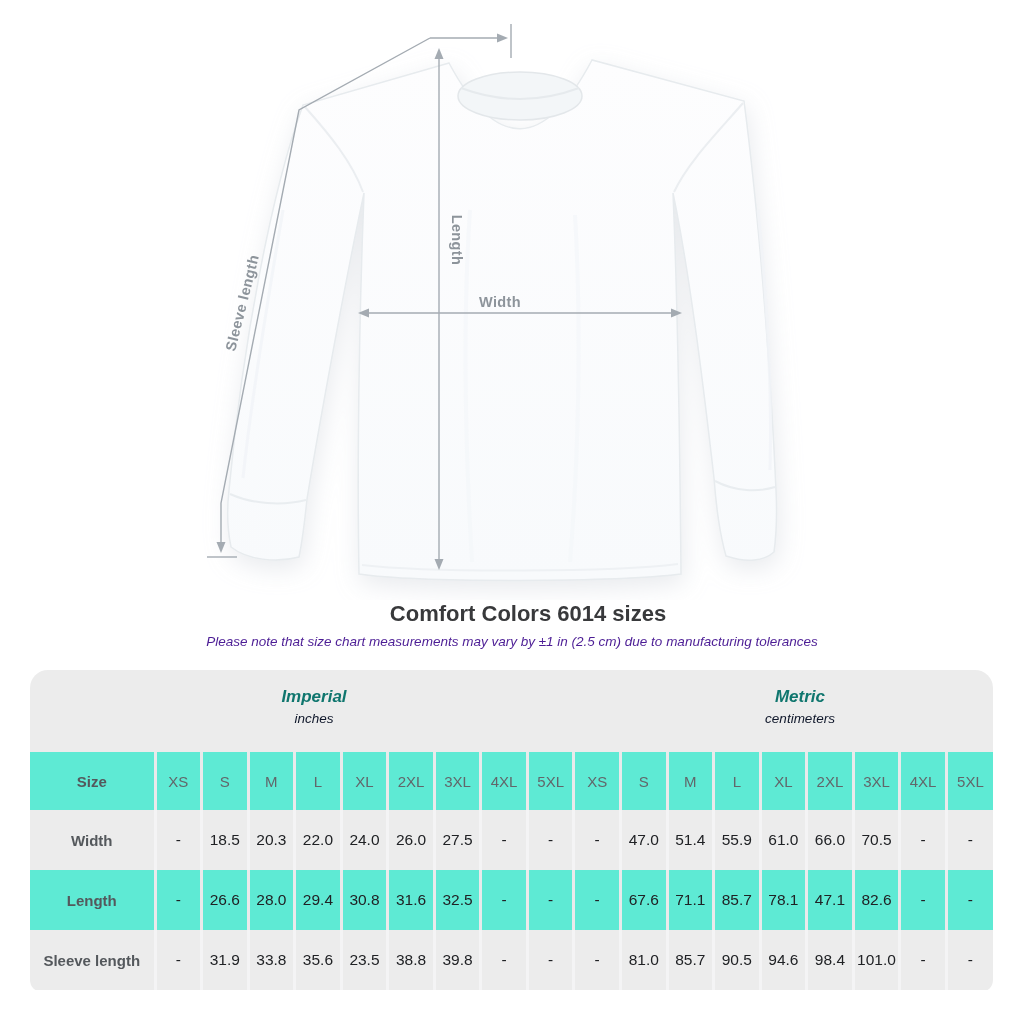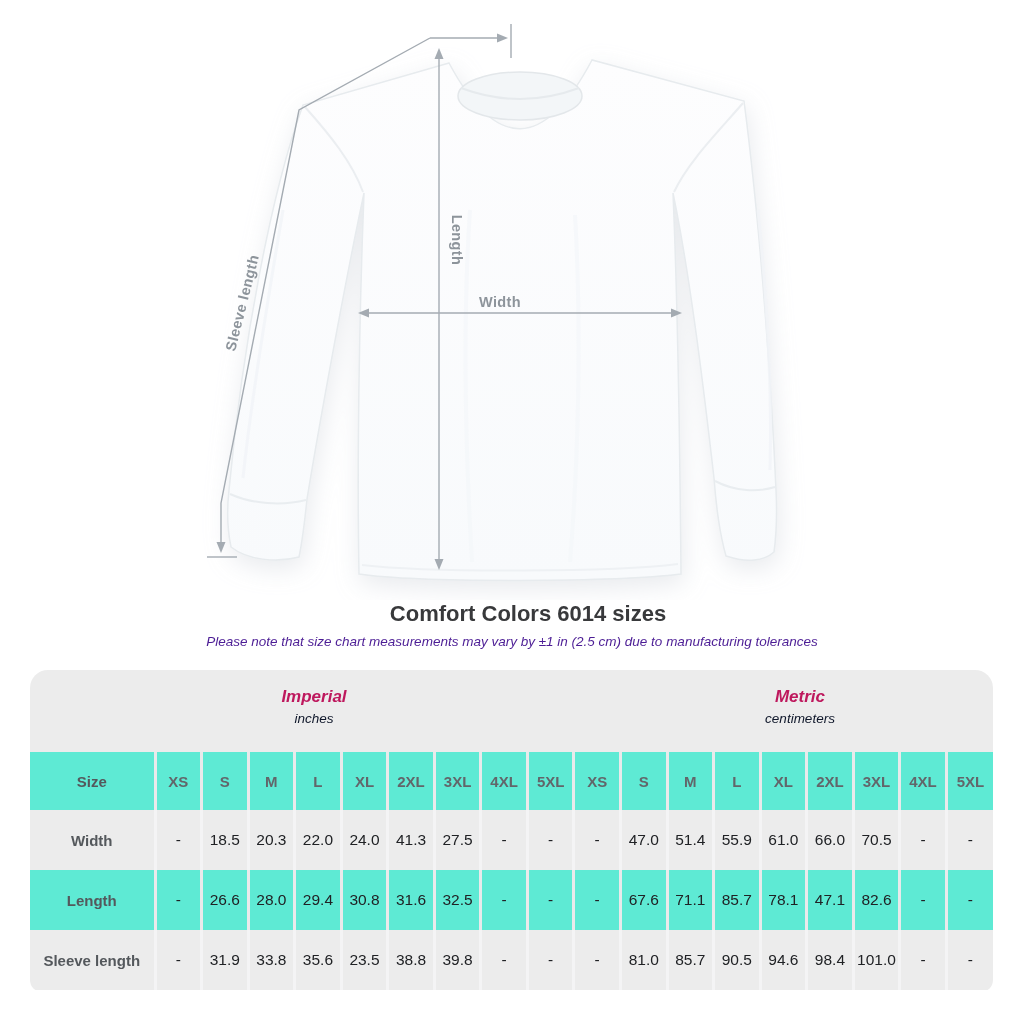--- a/index.html
+++ b/index.html
@@ -11,34 +11,34 @@
   
   .chart-title{position:absolute;left:16px;top:601px;width:100%;text-align:center;
                font-size:22px;font-weight:bold;color:#38393b;}
   .chart-subtitle{position:absolute;left:0;top:634px;width:100%;text-align:center;
                   font-size:13.5px;font-style:italic;color:#4c1d95;}
   
   .table-wrap{position:absolute;left:30px;top:670px;width:963px;height:322px;
               border-radius:18px 18px 12px 12px;overflow:hidden;background:#ffffff;}
   .unit-band{position:relative;height:82px;background:#ececec;}
   .unit-group{position:absolute;top:17px;transform:translateX(-50%);text-align:center;white-space:nowrap;}
-  .unit-group .u-main{font-size:17px;font-weight:bold;font-style:italic;color:#be185d;}
+  .unit-group .u-main{font-size:17px;font-weight:bold;font-style:italic;color:#0f766e;}
   .unit-group .u-sub{font-size:13.5px;font-style:italic;color:#0f172a;margin-top:4px;}
   .grp-imperial{left:284px;}
   .grp-metric{left:770px;}
   table.size-table{width:100%;border-collapse:collapse;table-layout:fixed;}
   table.size-table td{text-align:center;vertical-align:middle;padding:0;}
   tr.rw td{background:#5eead4;margin-top:28px;}
   tr.rg td{background:#ececec;}
   tr.rw td + td{border-left:3px solid #e9eaeb;}
   tr.rg td + td{border-left:3px solid #f4f4f5;}
   tr.hdr-row td{height:58px;}
   tr.data-row td{height:60px;}
   td.lbl{font-weight:bold;font-size:15px;color:#54585c;}
-  td.hdr{font-weight:bold;font-size:15px;color:#62666a;}
+  td.hdr{font-weight:normal;font-size:15px;color:#62666a;}
   td.val{font-size:15.5px;color:#202225;}
 </style>
 </head>
 <body>
 
 <div class="stage">
 
   <svg class="diagram-svg" width="1024" height="600" viewBox="0 0 1024 600">
     <defs>
       <linearGradient id="shirtFill" x1="0" y1="0" x2="0" y2="1">
@@ -151,21 +151,21 @@
           <td class="hdr">5XL</td>
         </tr>
 
         <tr class="rg data-row">
           <td class="lbl">Width</td>
           <td class="val">-</td>
           <td class="val">18.5</td>
           <td class="val">20.3</td>
           <td class="val">22.0</td>
           <td class="val">24.0</td>
-          <td class="val">41.3</td>
+          <td class="val">26.0</td>
           <td class="val">27.5</td>
           <td class="val">-</td>
           <td class="val">-</td>
           <td class="val">-</td>
           <td class="val">47.0</td>
           <td class="val">51.4</td>
           <td class="val">55.9</td>
           <td class="val">61.0</td>
           <td class="val">66.0</td>
           <td class="val">70.5</td>

